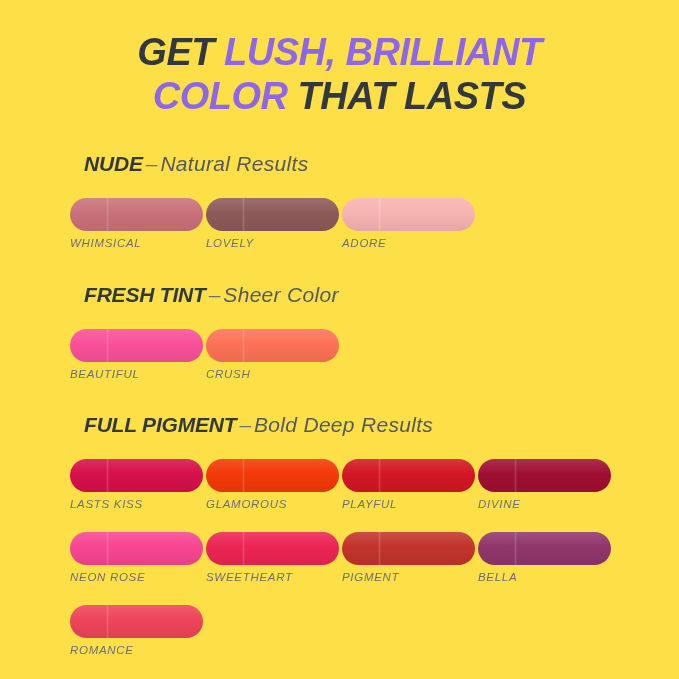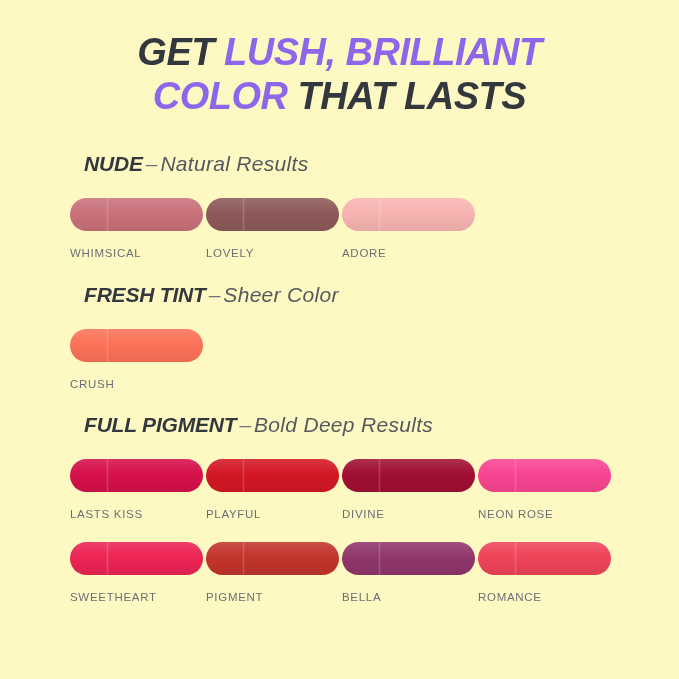--- a/index.html
+++ b/index.html
@@ -10,21 +10,21 @@
     width: 679px;
     height: 679px;
     background: #efefef;
     font-family: "Liberation Sans", sans-serif;
     overflow: hidden;
   }
   .page {
     position: relative;
     width: 679px;
     height: 679px;
-    background: #fef9c3;
+    background: #fde047;
     box-sizing: border-box;
   }
 
   
   .headline {
     position: absolute;
     top: 30px;
     left: 0;
     width: 679px;
     text-align: center;
@@ -107,21 +107,22 @@
     content: "";
     position: absolute;
     left: 27%;
     top: 0;
     width: 3px;
     height: 100%;
     background: linear-gradient(90deg, rgba(255,255,255,0.0), rgba(255,255,255,0.16), rgba(255,255,255,0.0));
     pointer-events: none;
   }
   .swatch-label {
-    margin-top: 16px;
+    margin-top: 6px;
+    font-style: italic;
     font-size: 11.5px;
     letter-spacing: 0.7px;
     color: #6b6f74;
     white-space: nowrap;
   }
 </style>
 </head>
 <body style="background: rgb(239, 239, 239);">
 
 <div class="page">
@@ -150,36 +151,44 @@
       </div>
     </div>
   </div>
 
   <div class="section" style="top:283px;">
     <div class="section-title">
       <span class="st-strong">FRESH TINT</span><span class="st-dash">–</span><span class="st-light">Sheer Color</span>
     </div>
     <div class="swatch-grid">
       <div class="swatch-cell">
+        <div class="swatch" style="background-color: rgb(249, 80, 154);"></div>
+        <div class="swatch-label">BEAUTIFUL</div>
+      </div>
+      <div class="swatch-cell">
         <div class="swatch" style="background-color: rgb(252, 114, 87);"></div>
         <div class="swatch-label">CRUSH</div>
       </div>
     </div>
   </div>
 
   <div class="section" style="top:413px;">
     <div class="section-title">
       <span class="st-strong">FULL PIGMENT</span><span class="st-dash">–</span><span class="st-light">Bold Deep Results</span>
     </div>
     <div class="swatch-grid">
       <div class="swatch-cell">
         <div class="swatch" style="background-color: rgb(214, 16, 74);"></div>
         <div class="swatch-label">LASTS KISS</div>
       </div>
       <div class="swatch-cell">
+        <div class="swatch" style="background-color: rgb(243, 57, 8);"></div>
+        <div class="swatch-label">GLAMOROUS</div>
+      </div>
+      <div class="swatch-cell">
         <div class="swatch" style="background-color: rgb(211, 23, 36);"></div>
         <div class="swatch-label">PLAYFUL</div>
       </div>
       <div class="swatch-cell">
         <div class="swatch" style="background-color: rgb(160, 15, 51);"></div>
         <div class="swatch-label">DIVINE</div>
       </div>
       <div class="swatch-cell">
         <div class="swatch" style="background-color: rgb(248, 69, 146);"></div>
         <div class="swatch-label">NEON ROSE</div>

